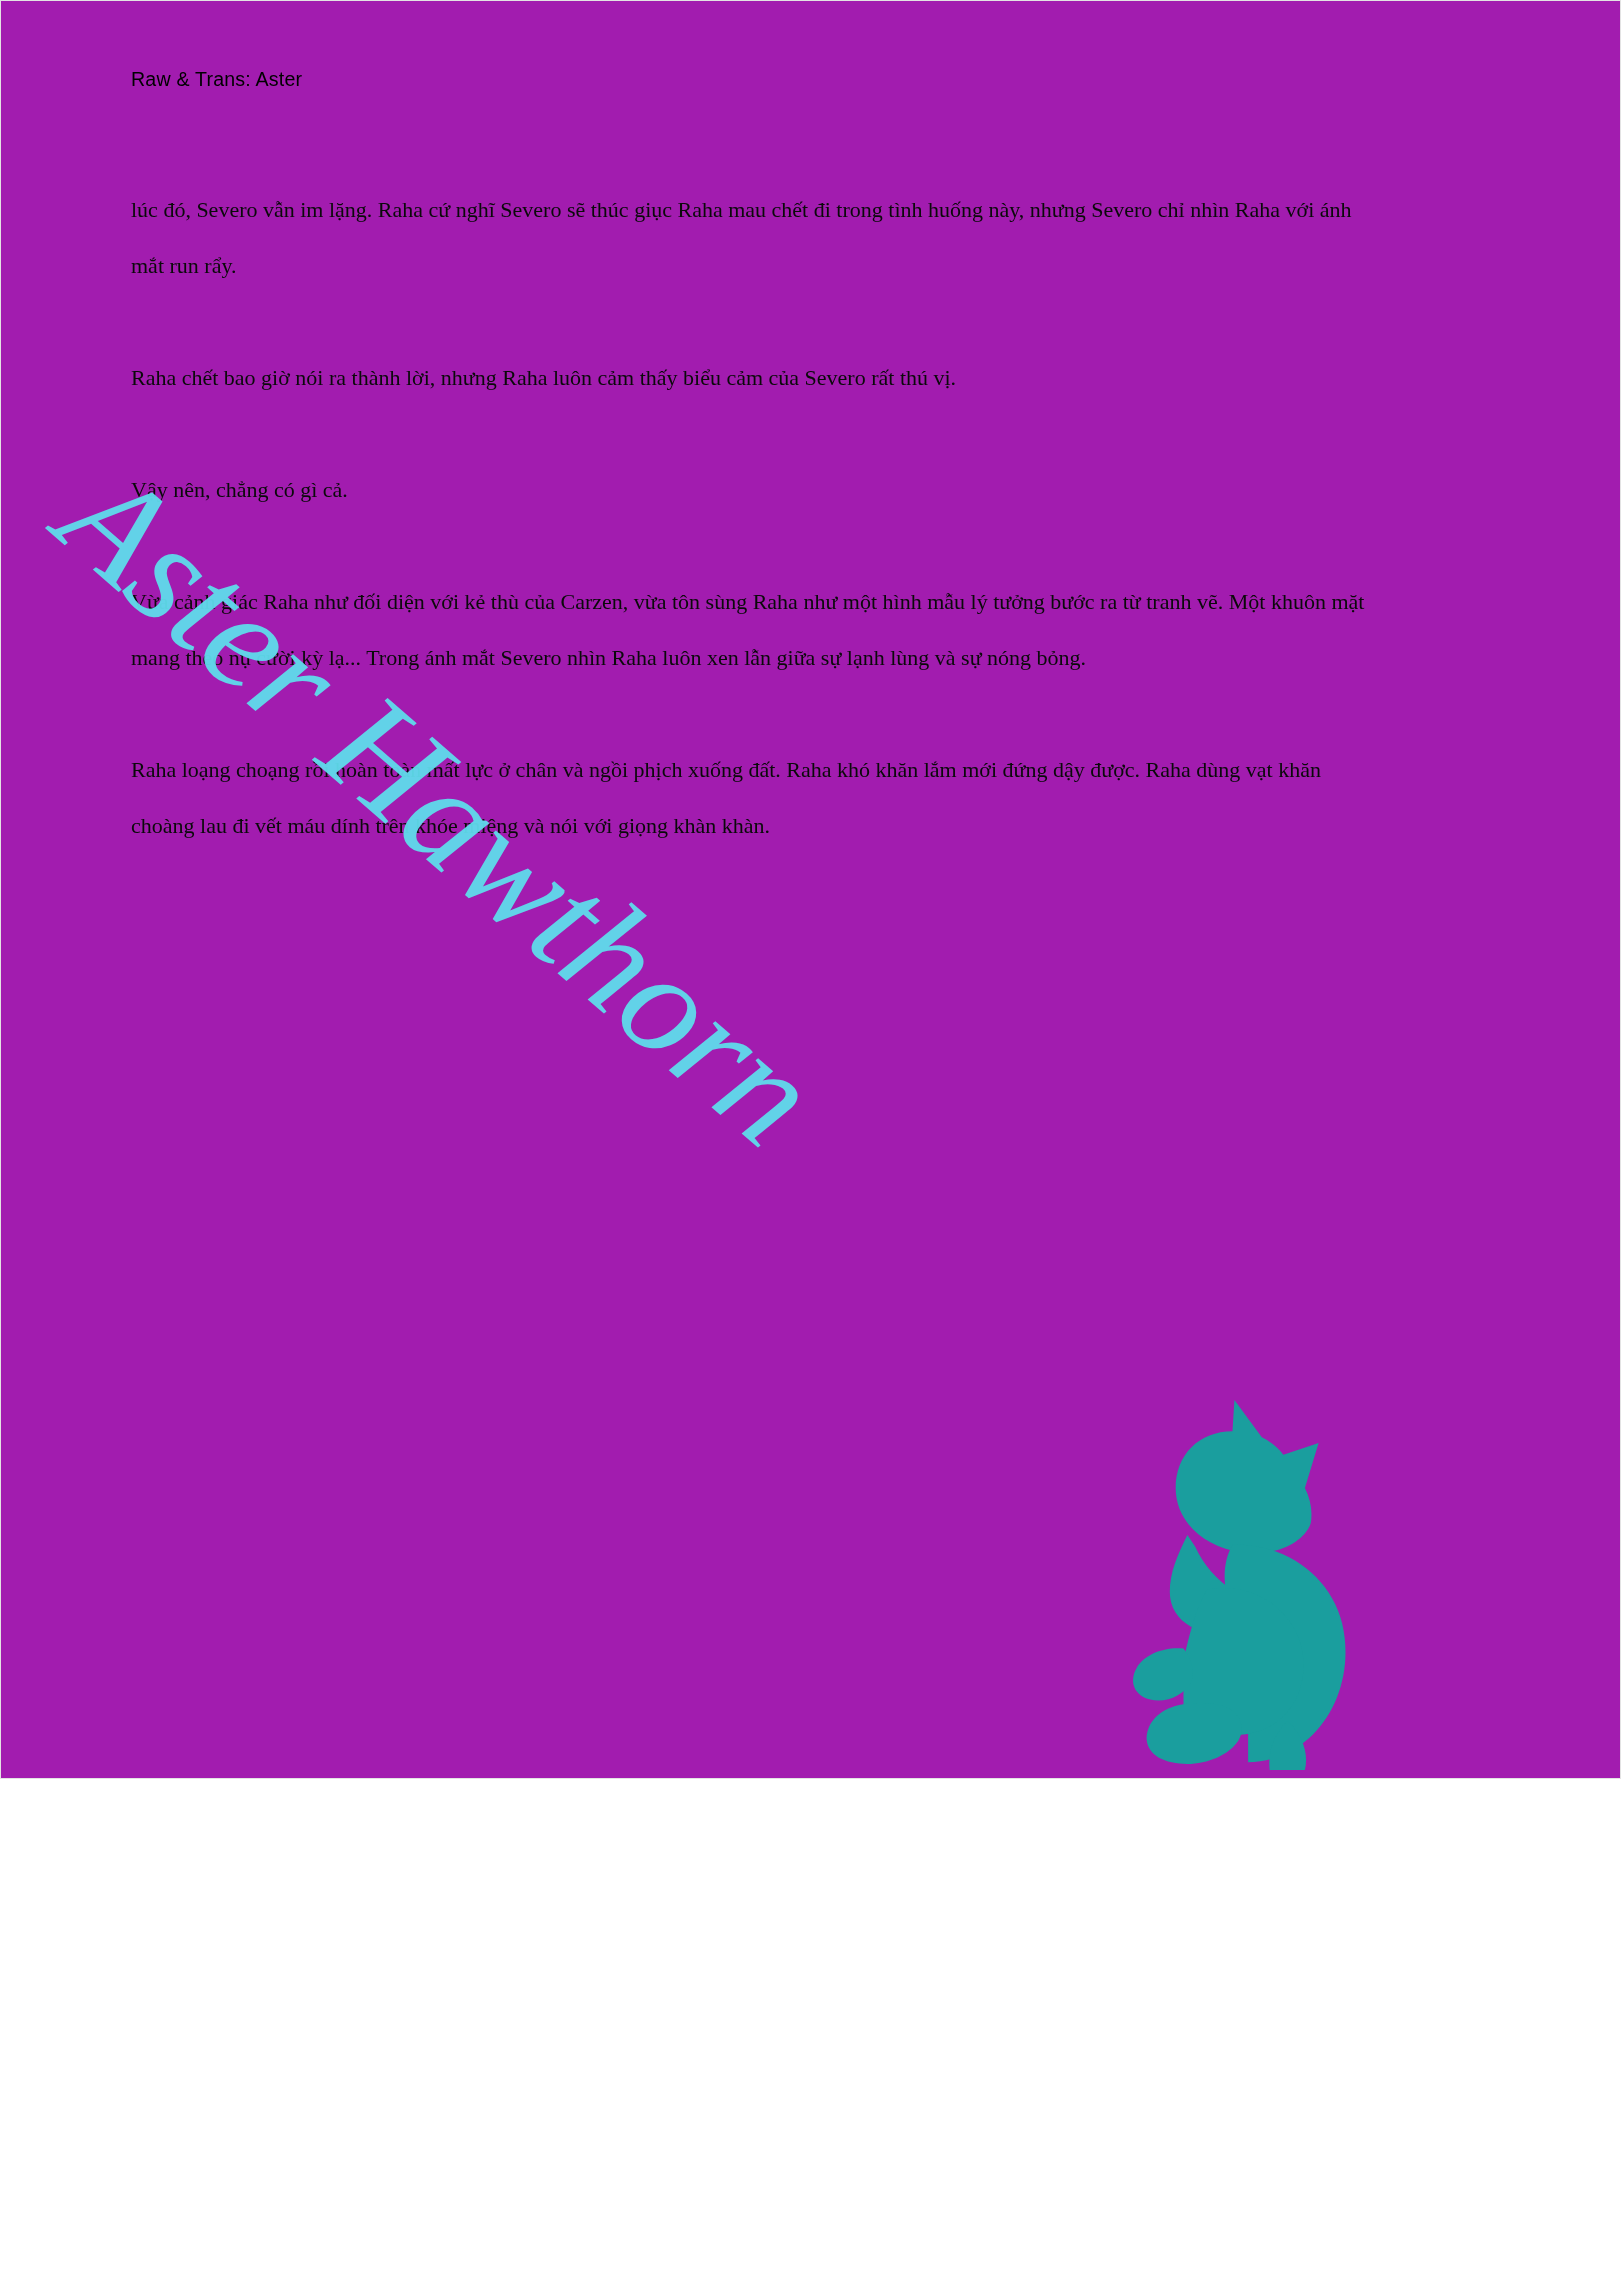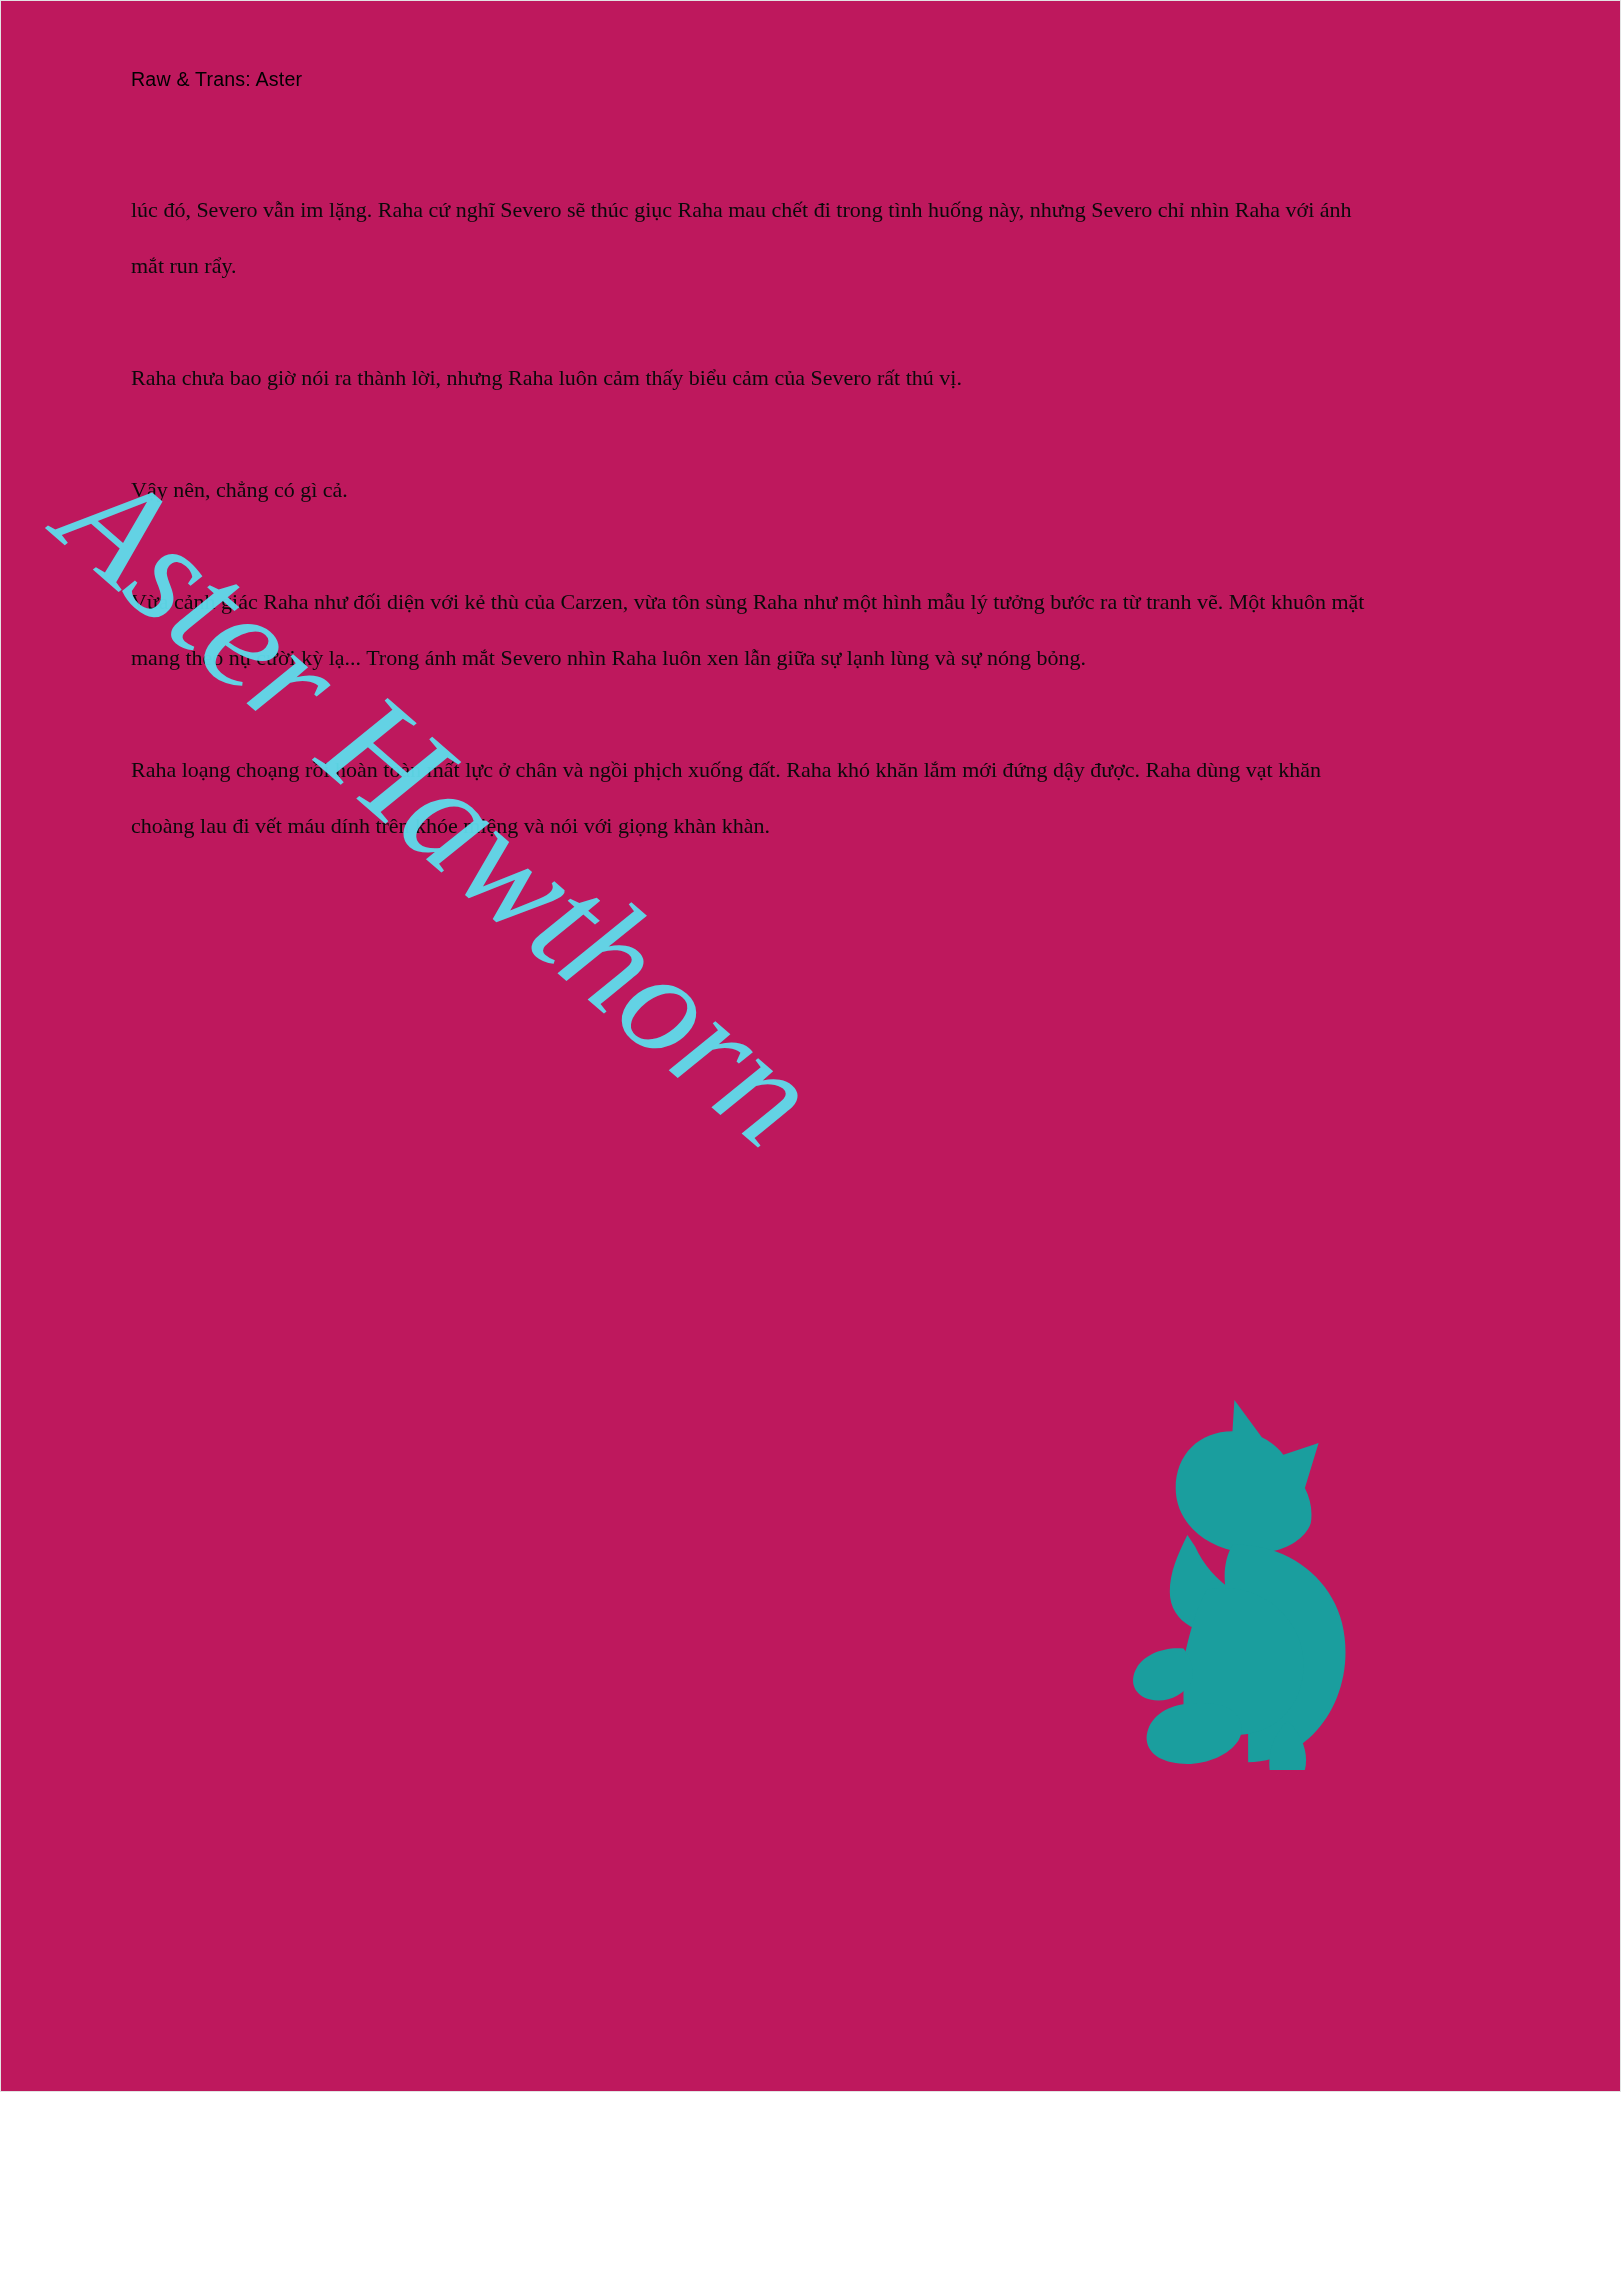--- a/index.html
+++ b/index.html
@@ -3,22 +3,22 @@
 <meta charset="utf-8">
 <style>
   html, body {
     margin: 0;
     padding: 0;
     background: #ffffff;
   }
   .page {
     position: relative;
     width: 1621px;
-    height: 2092px;
-    background: #be185d;
+    height: 1779px;
+    background: #a21caf;
     box-sizing: border-box;
     border: 1px solid #e3e3e3;
     overflow: hidden;
     font-family: "Liberation Serif", "DejaVu Serif", serif;
   }
 
   
   .header {
     position: absolute;
     left: 130px;
@@ -86,21 +86,21 @@
 </style>
 </head>
 <body>
 
 <div class="page">
 
   <div class="header">Raw &amp; Trans: Aster</div>
 
   <div class="body-col">
     <p class="para">lúc đó, Severo vẫn im lặng. Raha cứ nghĩ Severo sẽ thúc giục Raha mau chết đi trong tình huống này, nhưng Severo chỉ nhìn Raha với ánh mắt run rẩy.</p>
-    <p class="para">Raha chưa bao giờ nói ra thành lời, nhưng Raha luôn cảm thấy biểu cảm của Severo rất thú vị.</p>
+    <p class="para">Raha chết bao giờ nói ra thành lời, nhưng Raha luôn cảm thấy biểu cảm của Severo rất thú vị.</p>
     <p class="para">Vậy nên, chẳng có gì cả.</p>
     <p class="para">Vừa cảnh giác Raha như đối diện với kẻ thù của Carzen, vừa tôn sùng Raha như một hình mẫu lý tưởng bước ra từ tranh vẽ. Một khuôn mặt mang theo nụ cười kỳ lạ... Trong ánh mắt Severo nhìn Raha luôn xen lẫn giữa sự lạnh lùng và sự nóng bỏng.</p>
     <p class="para">Raha loạng choạng rồi hoàn toàn mất lực ở chân và ngồi phịch xuống đất. Raha khó khăn lắm mới đứng dậy được. Raha dùng vạt khăn choàng lau đi vết máu dính trên khóe miệng và nói với giọng khàn khàn.</p>
   </div>
 
   <div class="watermark">
     <div class="watermark-text">Aster Hawthorn</div>
   </div>
 
   <div class="cat-logo">

